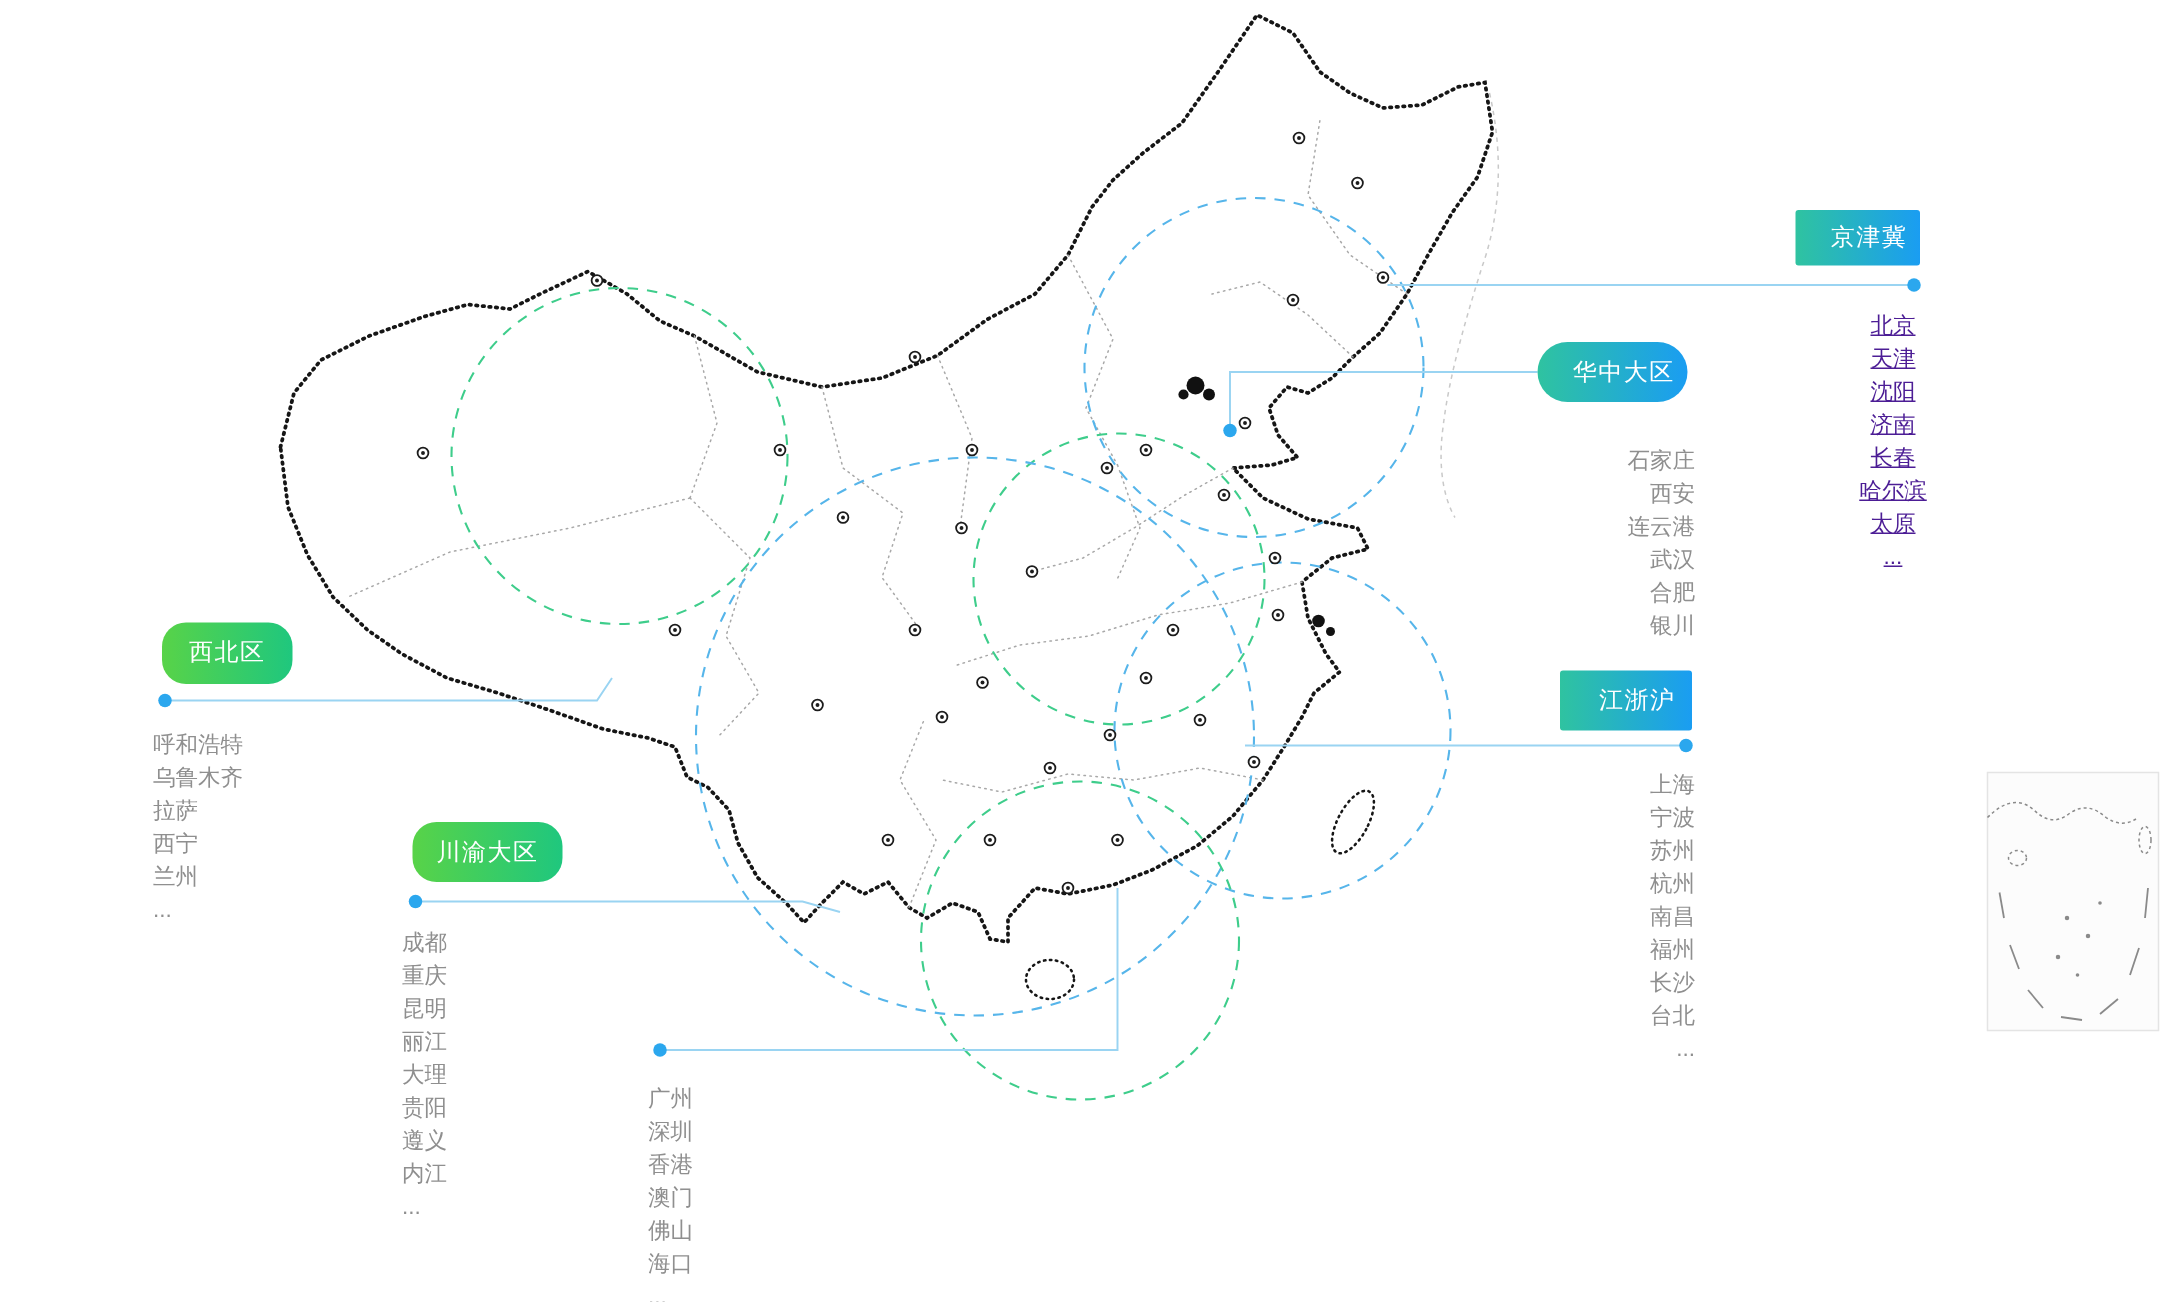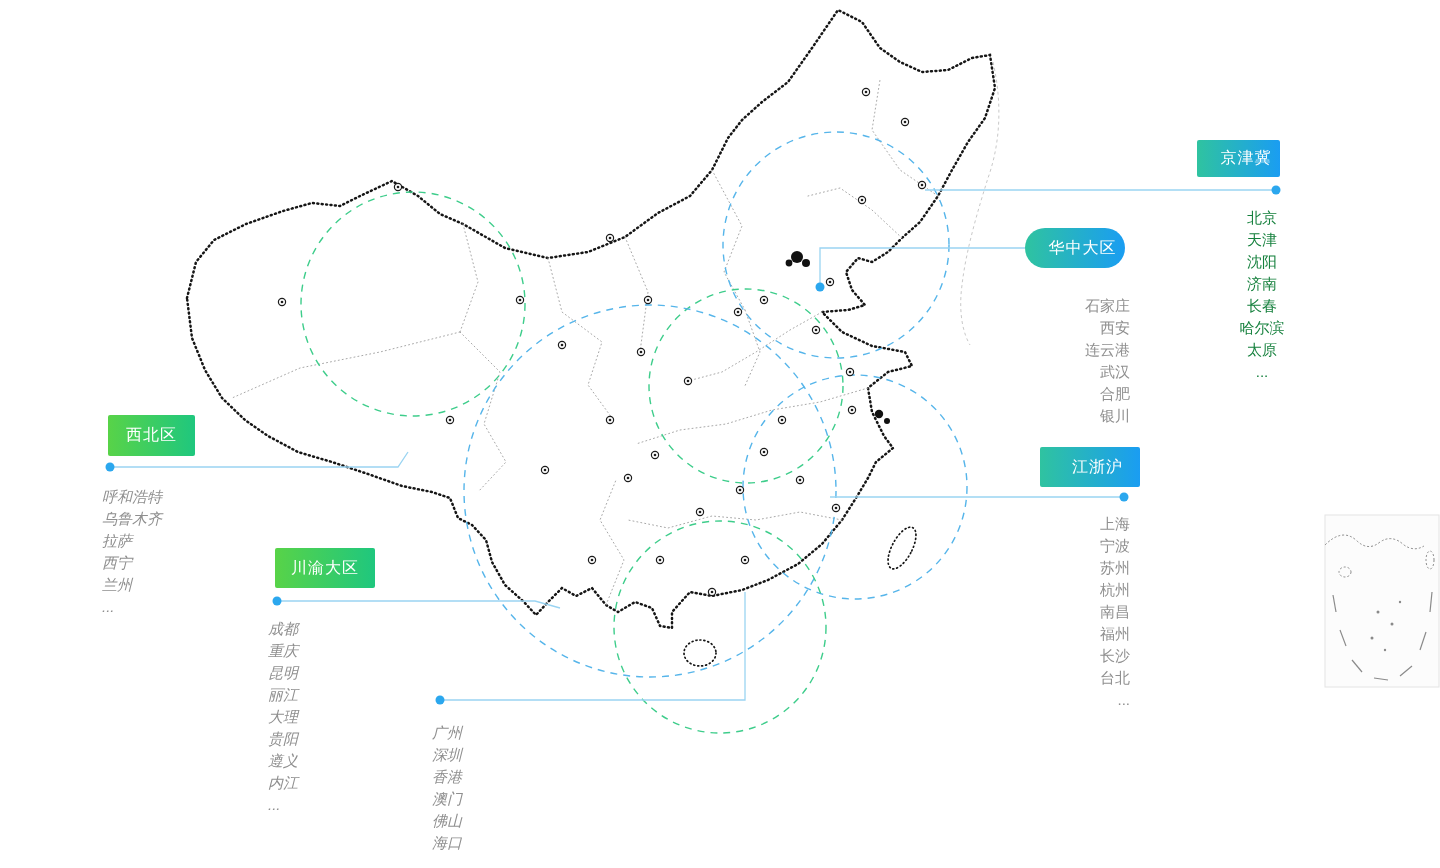--- a/index.html
+++ b/index.html
@@ -21,28 +21,28 @@
   .blob{fill:#111111;}
   .inset-box{fill:#fcfcfc;stroke:#e4e4e4;stroke-width:1;}
   .inset-line{fill:none;stroke:#8a8a8a;stroke-width:1;stroke-dasharray:2 2;}
   .inset-dash{stroke:#8a8a8a;stroke-width:1.2;}
   .inset-isle{fill:#8a8a8a;}
 
   
   .chip{position:absolute;display:flex;align-items:center;justify-content:center;
         color:#fff;font-size:16px;letter-spacing:1px;border-radius:2px;box-sizing:border-box;}
   .chip.blue{background:linear-gradient(90deg,#2fc3a0,#1a9df2);padding-left:15px;}
-  .chip.green{background:linear-gradient(90deg,#58d348,#1fc77e);}
+  .chip.green{background:linear-gradient(90deg,#58d348,#1fc77e);border-radius:16px;}
 
   
   .citylist{position:absolute;font-size:15px;line-height:22px;color:#8f8f8f;}
-  .citylist.dark{color:#15803d;}
+  .citylist.dark{color:#4c1d95;text-decoration:underline;}
   .citylist.center{text-align:center;}
   .citylist.right{text-align:right;}
-  .citylist.left{text-align:left;font-style:italic;}
+  .citylist.left{text-align:left;}
 </style>
 </head>
 <body>
 
 <div id="stage">
 
   <svg id="map-svg" width="1440" height="868" viewBox="0 0 1440 868">
     <defs>
       <g id="mk">
         <circle class="mk-o" r="3.6"></circle>
@@ -161,35 +161,35 @@
       <circle class="inset-isle" cx="1378" cy="612" r="1.5"></circle>
       <circle class="inset-isle" cx="1392" cy="624" r="1.5"></circle>
       <circle class="inset-isle" cx="1372" cy="638" r="1.5"></circle>
       <circle class="inset-isle" cx="1400" cy="602" r="1.2"></circle>
       <circle class="inset-isle" cx="1385" cy="650" r="1.2"></circle>
     </g>
   </svg>
 
   <div class="chip blue" style="left:1197px;top:140px;width:83px;height:37px;">京津冀</div>
   <div class="chip blue" style="left:1025px;top:228px;width:100px;height:40px;border-radius:20px;">华中大区</div>
-  <div class="chip blue" style="left:1040px;top:447px;width:100px;height:40px;">江浙沪</div>
+  <div class="chip blue" style="left:1040px;top:447px;width:88px;height:40px;">江浙沪</div>
   <div class="chip green" style="left:108px;top:415px;width:87px;height:41px;">西北区</div>
   <div class="chip green" style="left:275px;top:548px;width:100px;height:40px;">川渝大区</div>
 
   <div class="citylist dark center" style="left:1202px;top:207px;width:120px;">
       <div class="city-item">北京</div>
       <div class="city-item">天津</div>
       <div class="city-item">沈阳</div>
       <div class="city-item">济南</div>
       <div class="city-item">长春</div>
       <div class="city-item">哈尔滨</div>
       <div class="city-item">太原</div>
       <div class="city-item">...</div>
     </div>
-  <div class="citylist right" style="left:1020px;top:297px;width:110px;font-family:Liberation Mono, monospace;">
+  <div class="citylist right" style="left:1020px;top:297px;width:110px;">
       <div class="city-item">石家庄</div>
       <div class="city-item">西安</div>
       <div class="city-item">连云港</div>
       <div class="city-item">武汉</div>
       <div class="city-item">合肥</div>
       <div class="city-item">银川</div>
     </div>
   <div class="citylist right" style="left:1020px;top:513px;width:110px;">
       <div class="city-item">上海</div>
       <div class="city-item">宁波</div>

